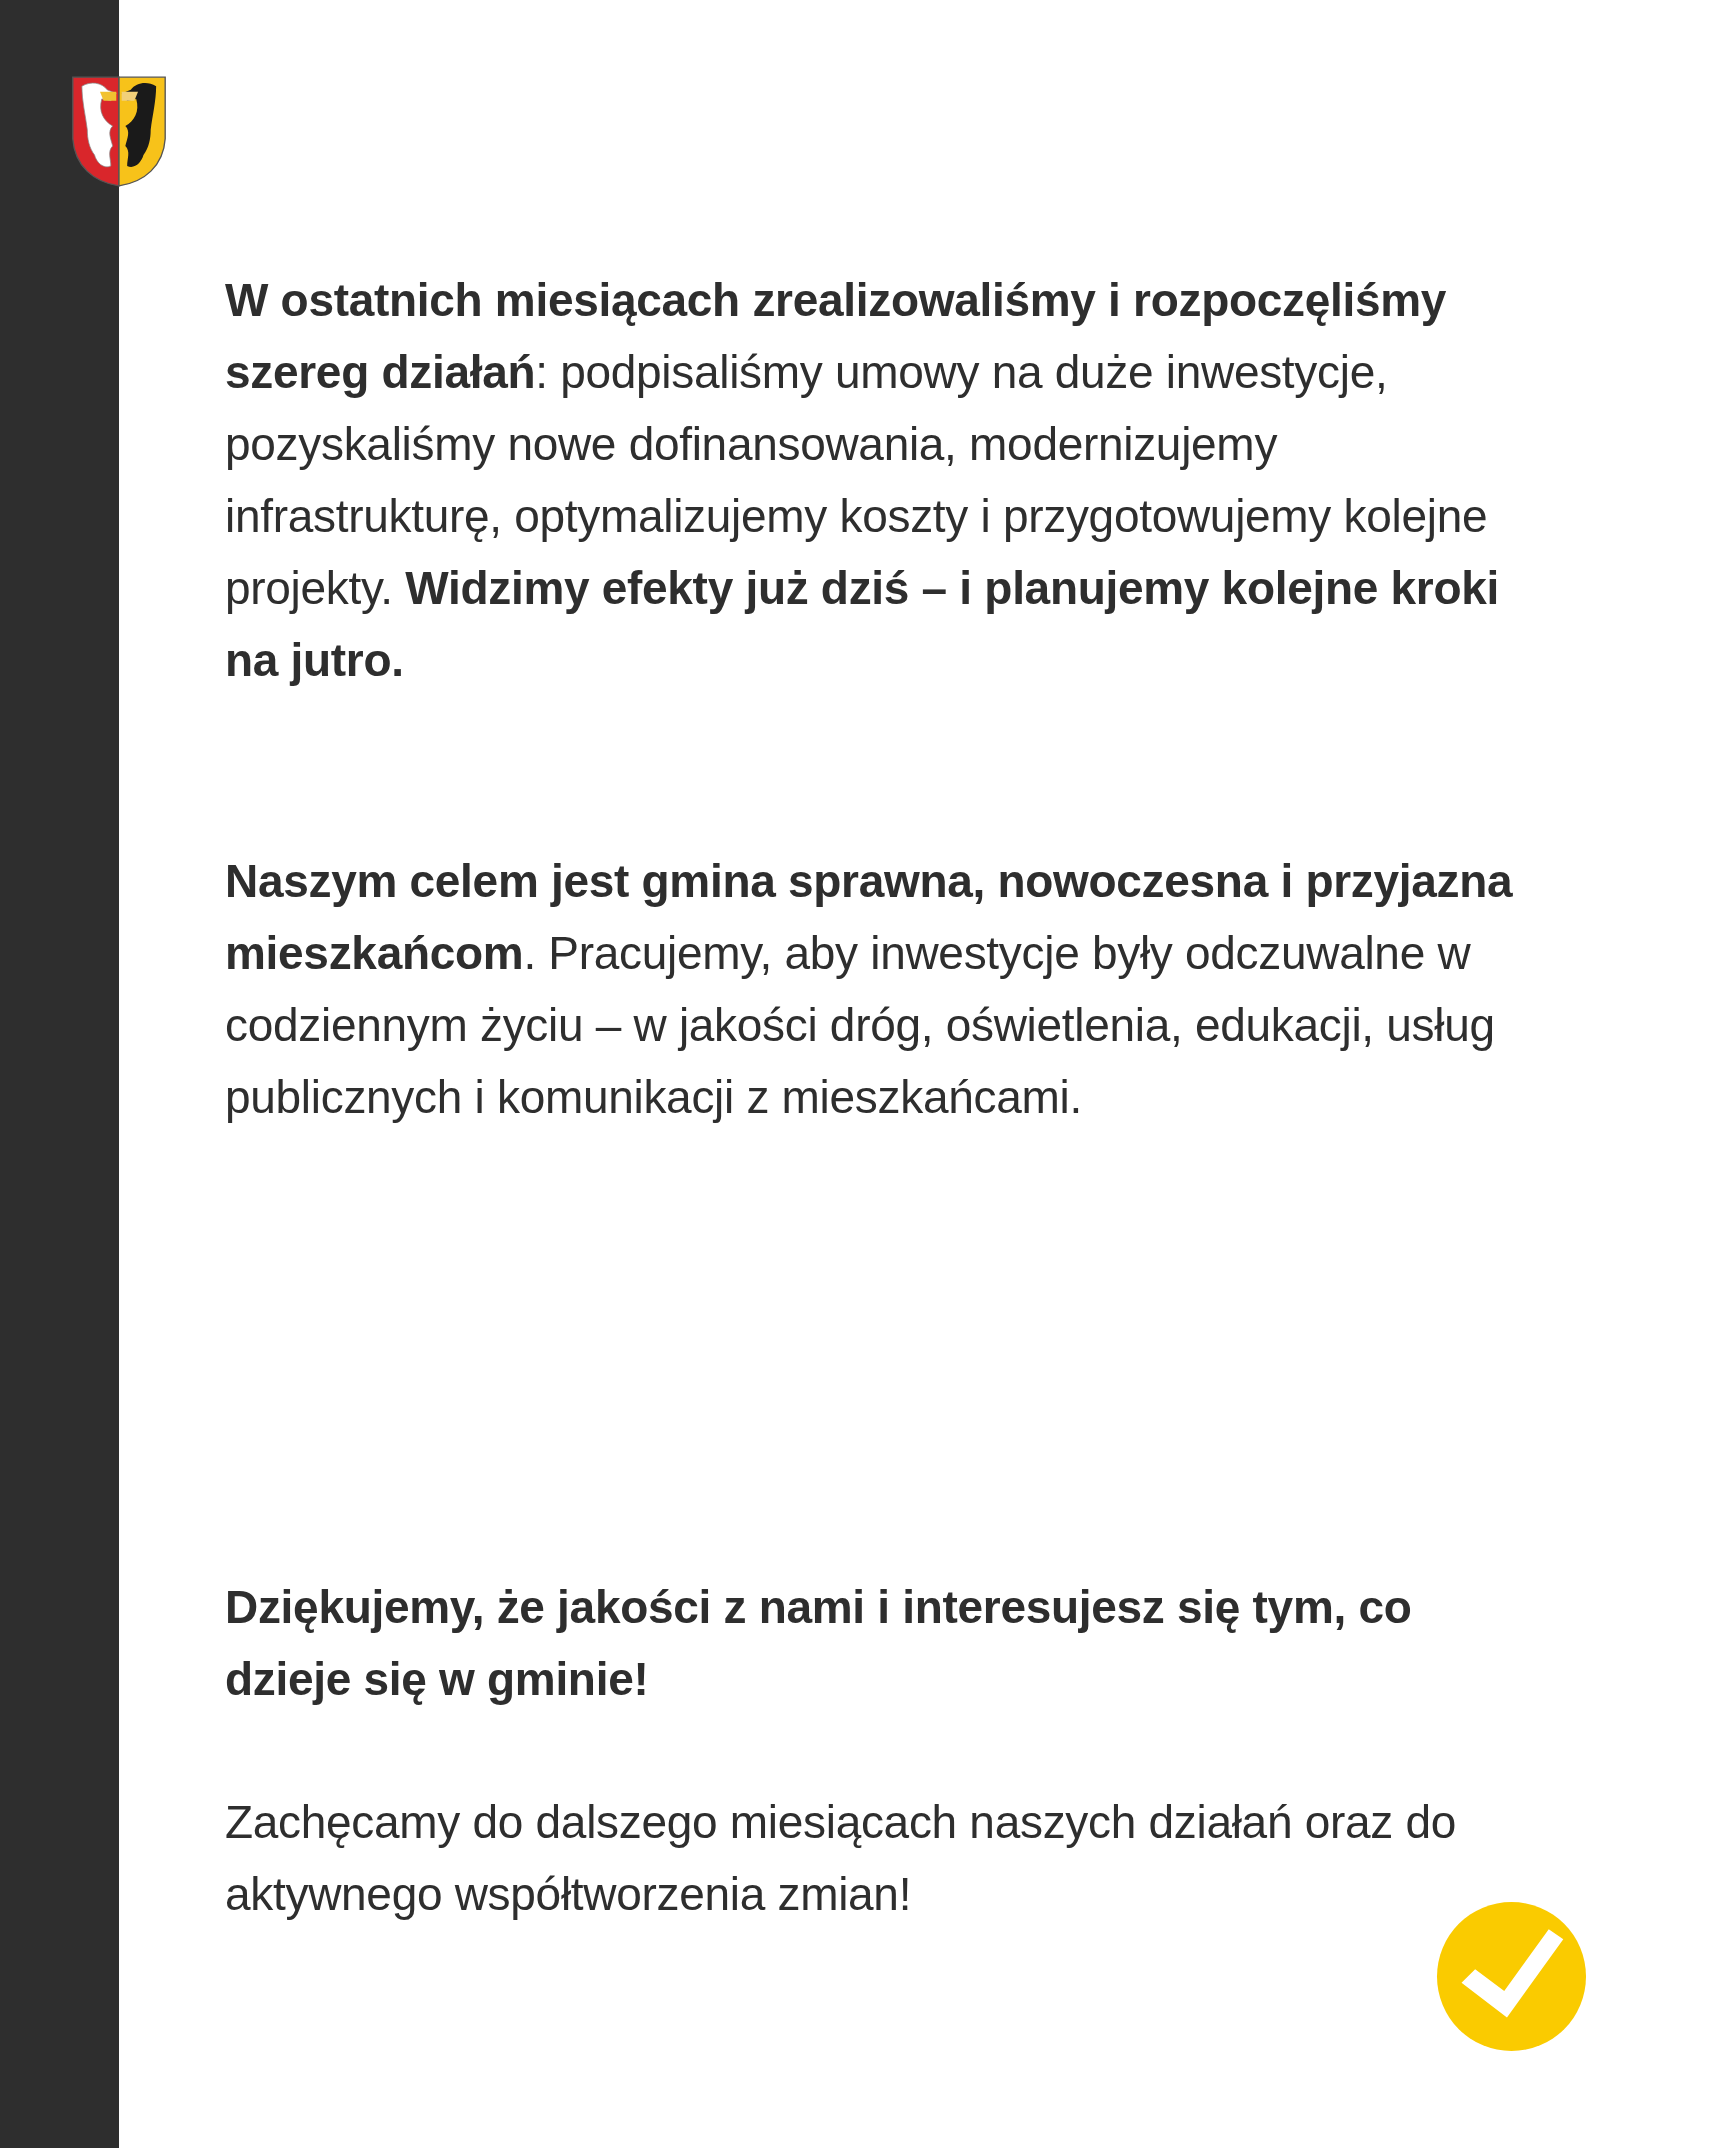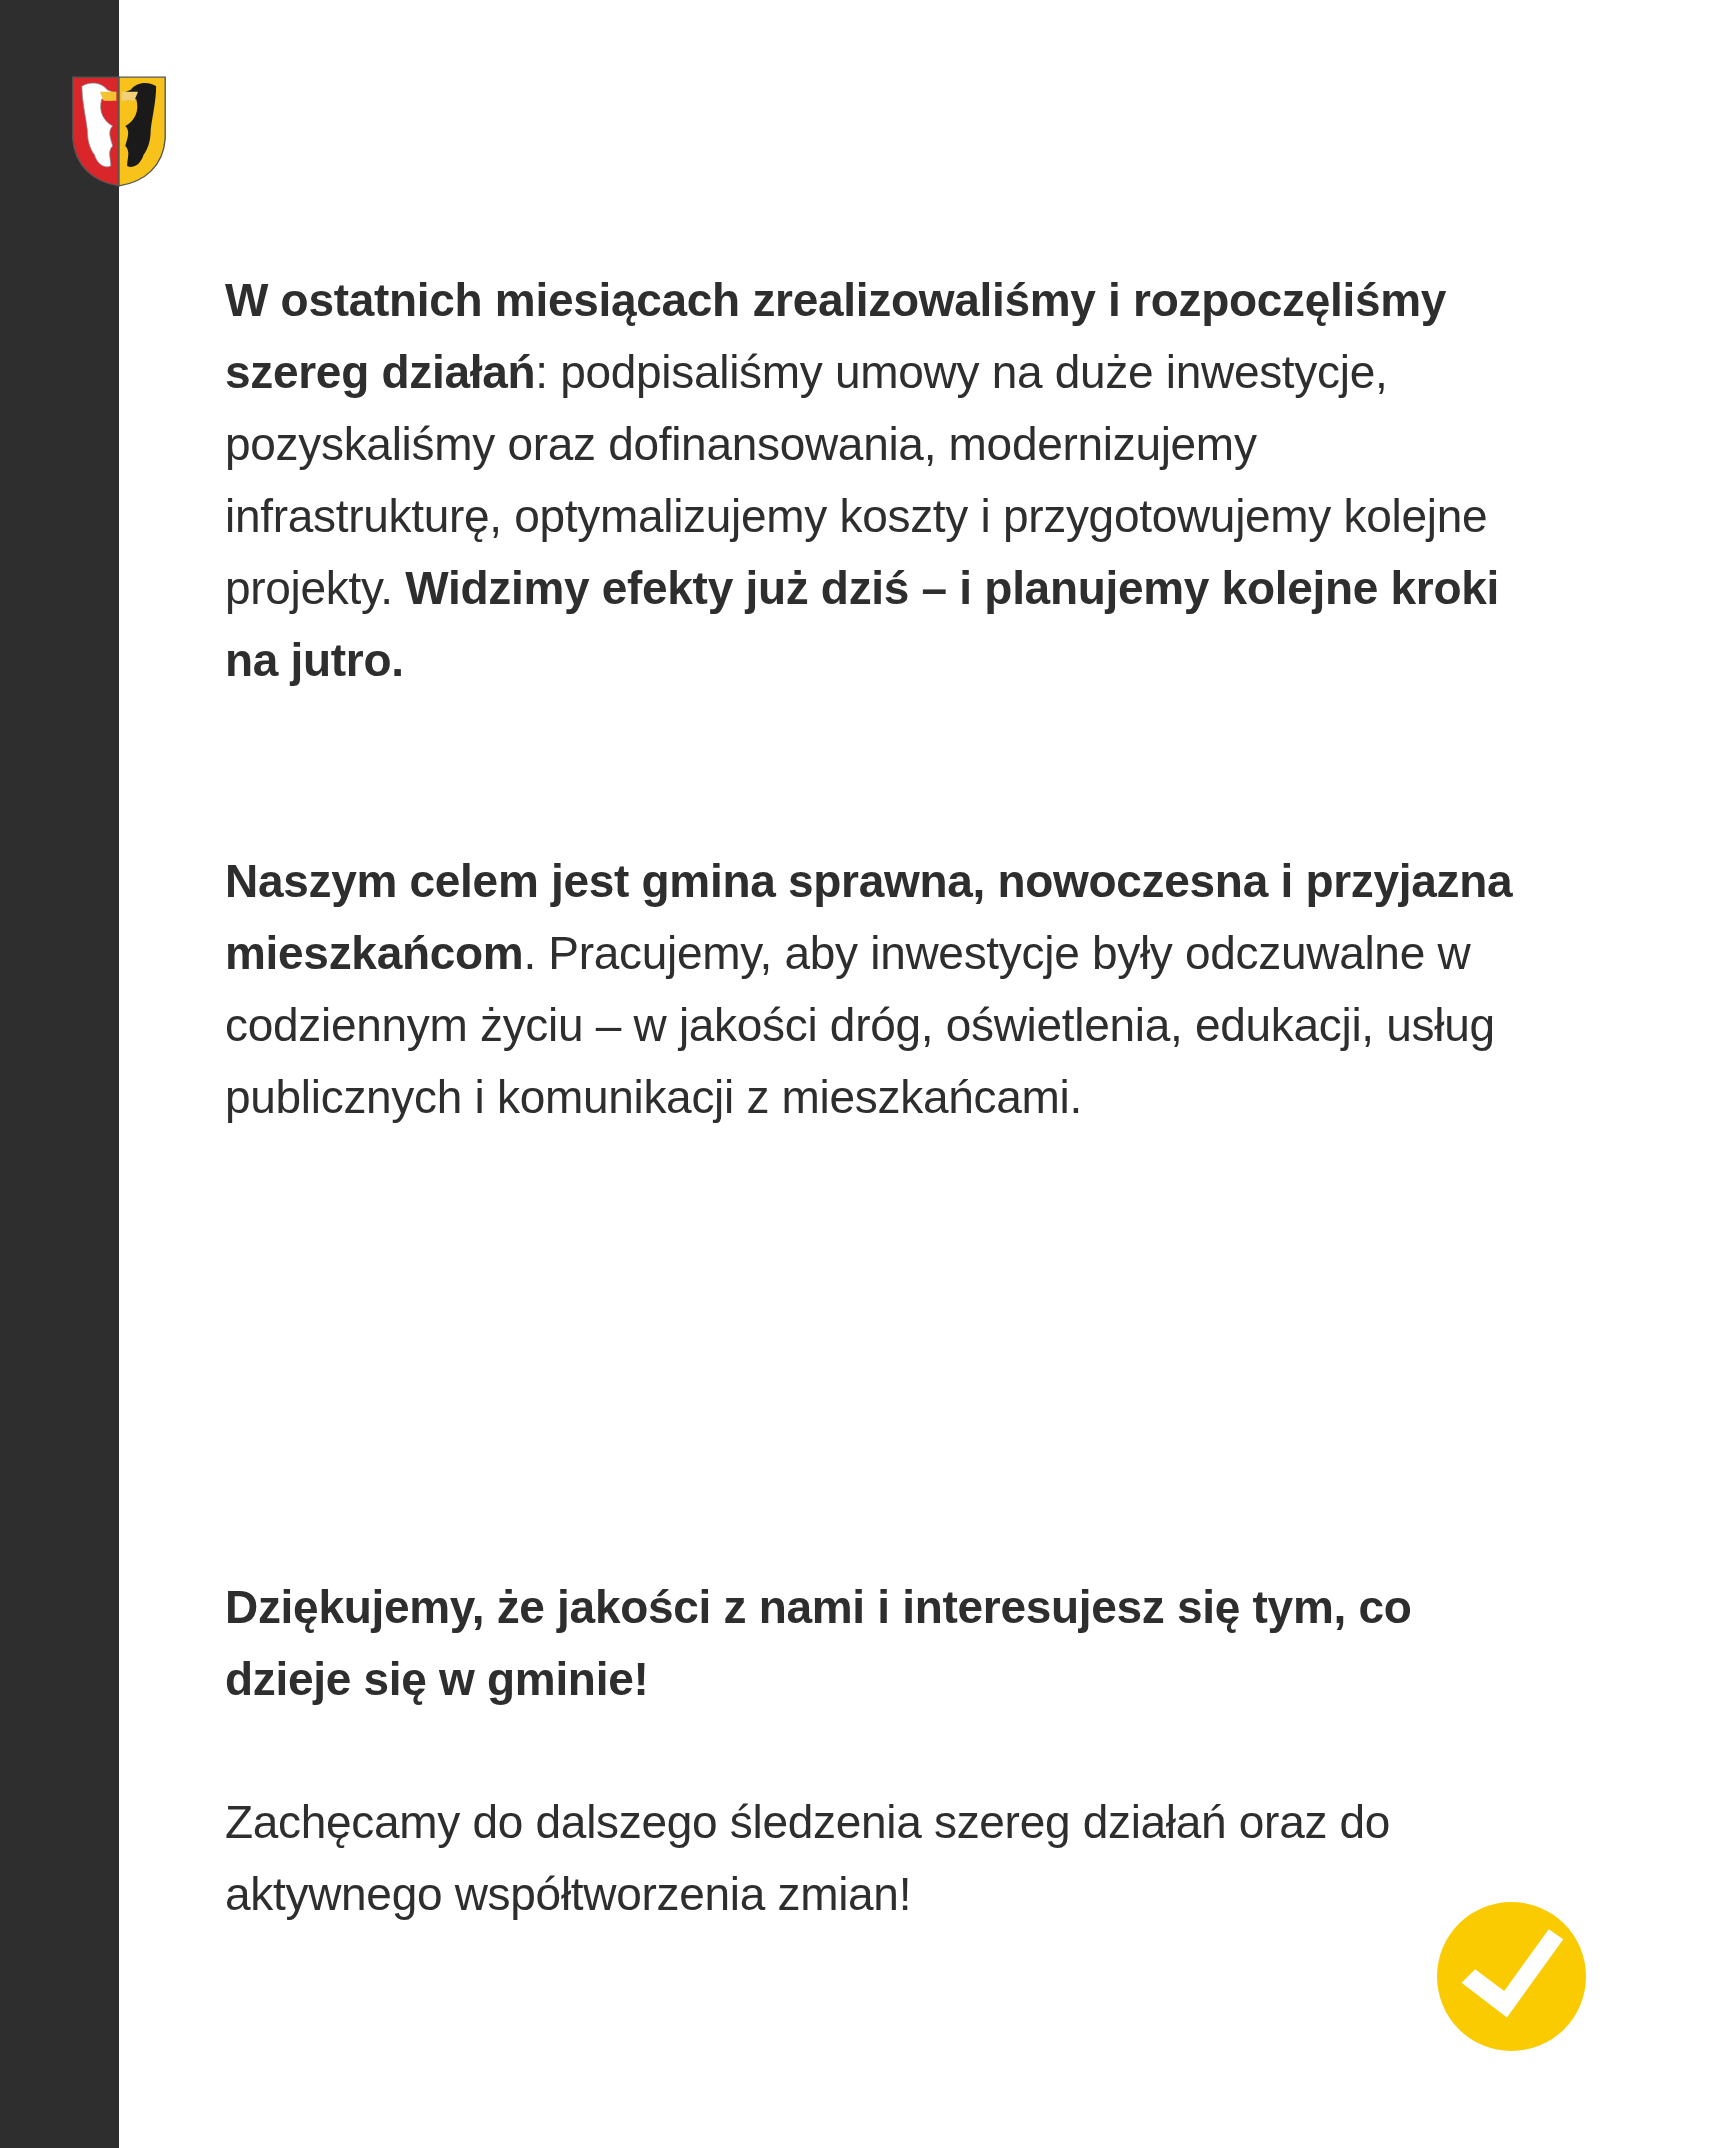--- a/index.html
+++ b/index.html
@@ -41,33 +41,33 @@
     <path d="M2 2 H53 V122 C25 118 4 100 2 70 Z" fill="#d9262b" stroke="#555" stroke-width="1.5"></path>
     <path d="M53 2 H104 V70 C102 100 81 118 53 122 Z" fill="#f7c21a" stroke="#555" stroke-width="1.5"></path>
     <path d="M12 12 C22 6 34 8 40 16 L50 20 L44 28 L34 26 C30 40 36 50 46 56 C40 62 44 70 46 78 C40 84 44 92 44 100 C36 104 28 96 26 88 C20 80 18 70 18 60 C16 44 12 28 12 12 Z" fill="#ffffff" stroke="#888" stroke-width="0.8"></path>
     <path d="M32 18 L50 18 L50 28 L36 28 Z" fill="#f2c230"></path>
     <path d="M94 12 C84 6 72 8 66 16 L56 20 L62 28 L72 26 C76 40 70 50 60 56 C66 62 62 70 60 78 C66 84 62 92 62 100 C70 104 78 96 80 88 C86 80 88 70 88 60 C90 44 94 28 94 12 Z" fill="#1a1a1a"></path>
     <path d="M74 18 L56 18 L56 28 L70 28 Z" fill="#f2d07a"></path>
   </svg>
 </div>
 
 <div class="para p1">
-  <b>W ostatnich miesiącach zrealizowaliśmy i rozpoczęliśmy szereg działań</b><span>: podpisaliśmy umowy na duże inwestycje, pozyskaliśmy oraz dofinansowania, modernizujemy infrastrukturę, optymalizujemy koszty i przygotowujemy kolejne projekty. </span><b>Widzimy efekty już dziś – i planujemy kolejne kroki na jutro.</b>
+  <b>W ostatnich miesiącach zrealizowaliśmy i rozpoczęliśmy szereg działań</b><span>: podpisaliśmy umowy na duże inwestycje, pozyskaliśmy nowe dofinansowania, modernizujemy infrastrukturę, optymalizujemy koszty i przygotowujemy kolejne projekty. </span><b>Widzimy efekty już dziś – i planujemy kolejne kroki na jutro.</b>
 </div>
 
 <div class="para p2">
   <b>Naszym celem jest gmina sprawna, nowoczesna i przyjazna mieszkańcom</b><span>. Pracujemy, aby inwestycje były odczuwalne w codziennym życiu – w jakości dróg, oświetlenia, edukacji, usług publicznych i komunikacji z mieszkańcami.</span>
 </div>
 
 <div class="para p3">
   <b>Dziękujemy, że jakości z nami i interesujesz się tym, co dzieje się w gminie!</b>
 </div>
 
 <div class="para p4">
-  <span>Zachęcamy do dalszego śledzenia szereg działań oraz do aktywnego współtworzenia zmian!</span>
+  <span>Zachęcamy do dalszego miesiącach naszych działań oraz do aktywnego współtworzenia zmian!</span>
 </div>
 
 <div class="check">
   <svg width="149" height="149" viewBox="0 0 164 164">
     <path d="M27 104 L42 89 L74 113 L123 45 L139 56 L77 142 Z" fill="#ffffff" transform="translate(0,-15)"></path>
   </svg>
 </div>
 
 
 </body></html>

